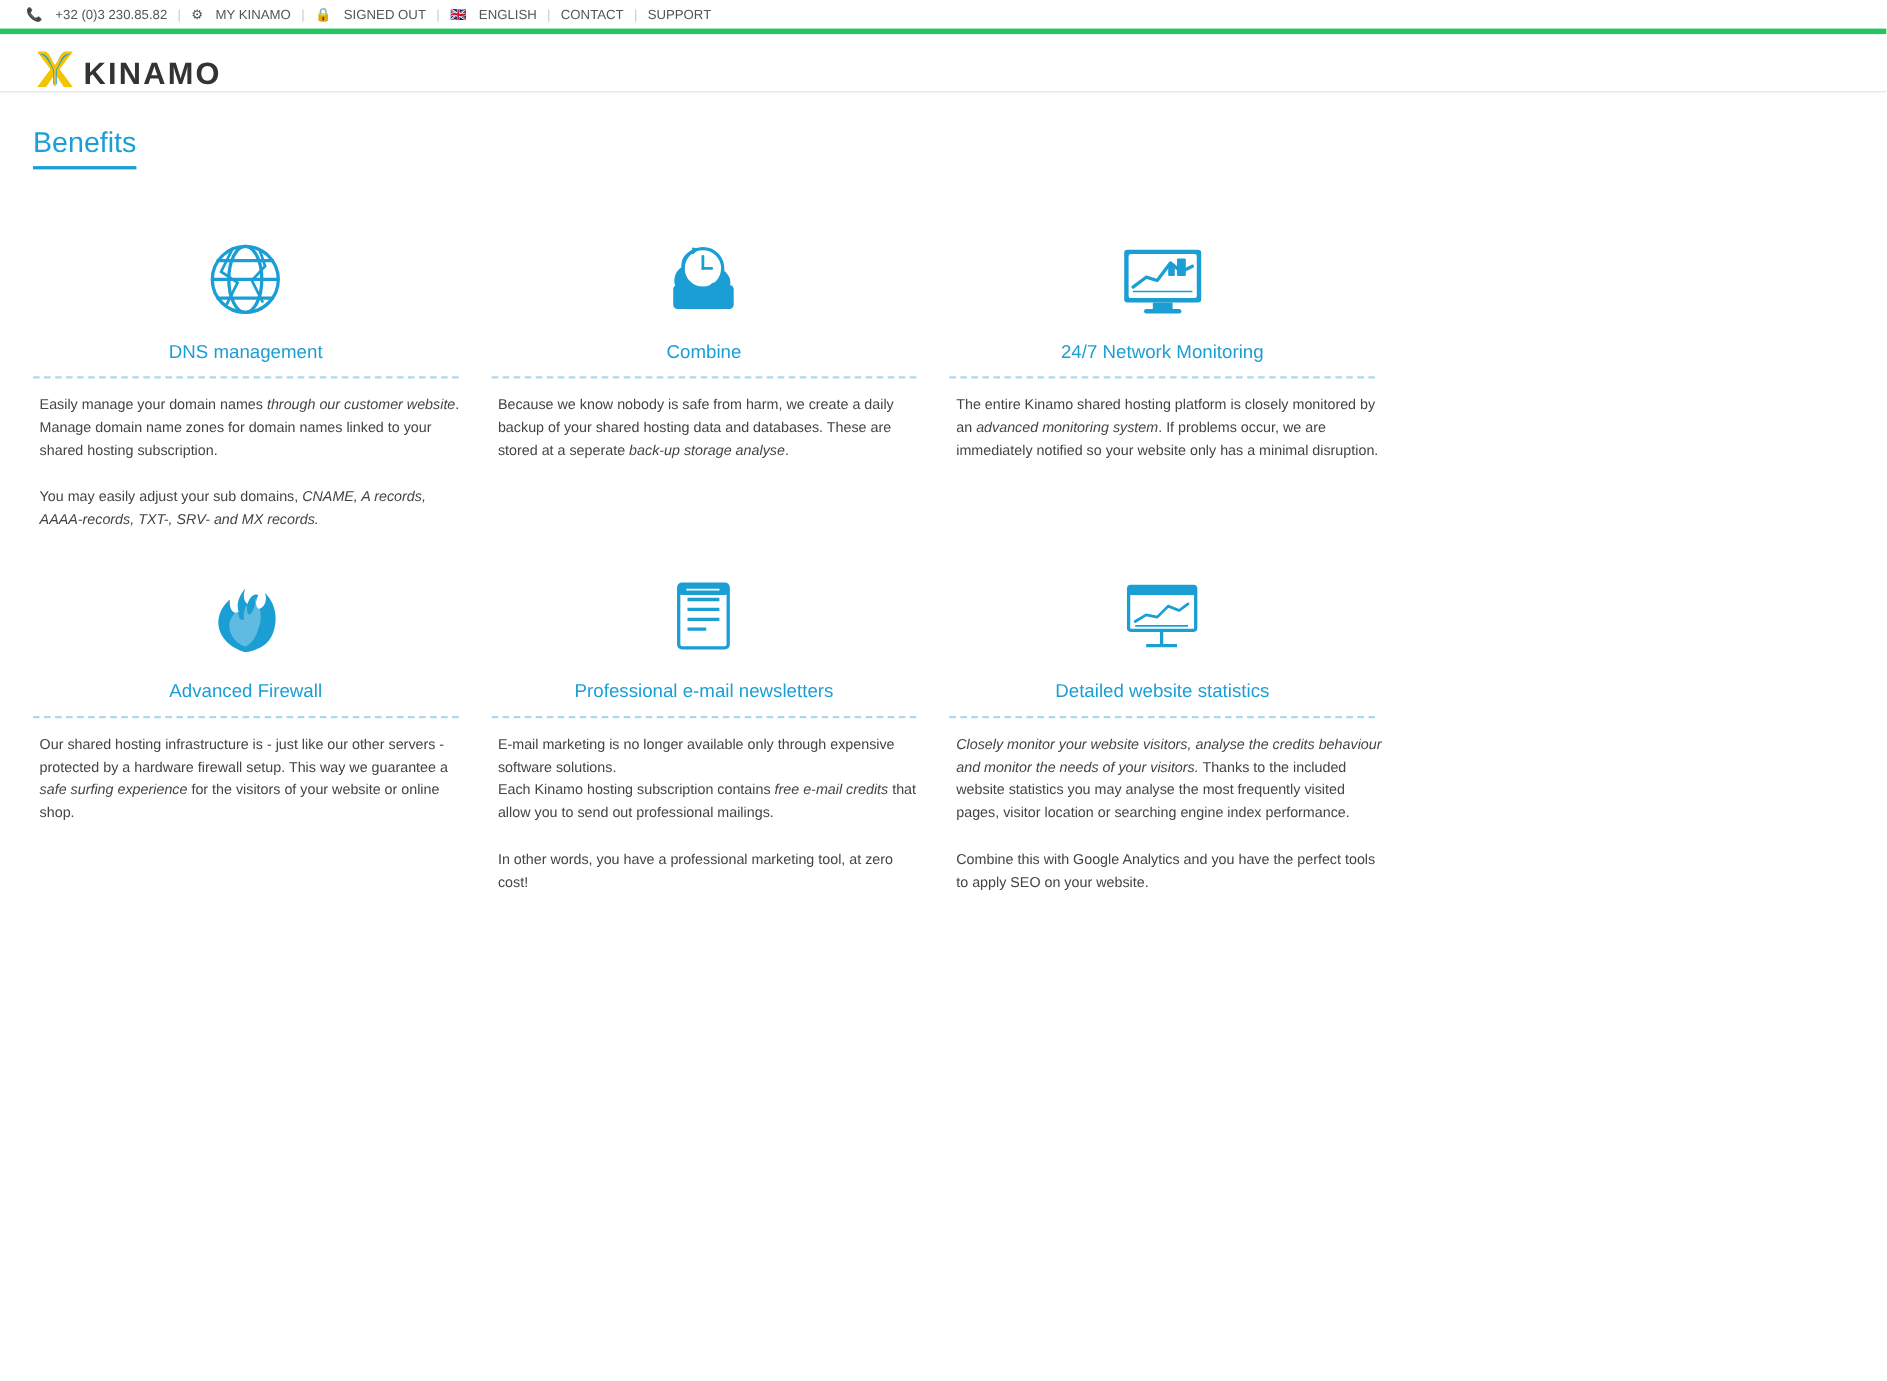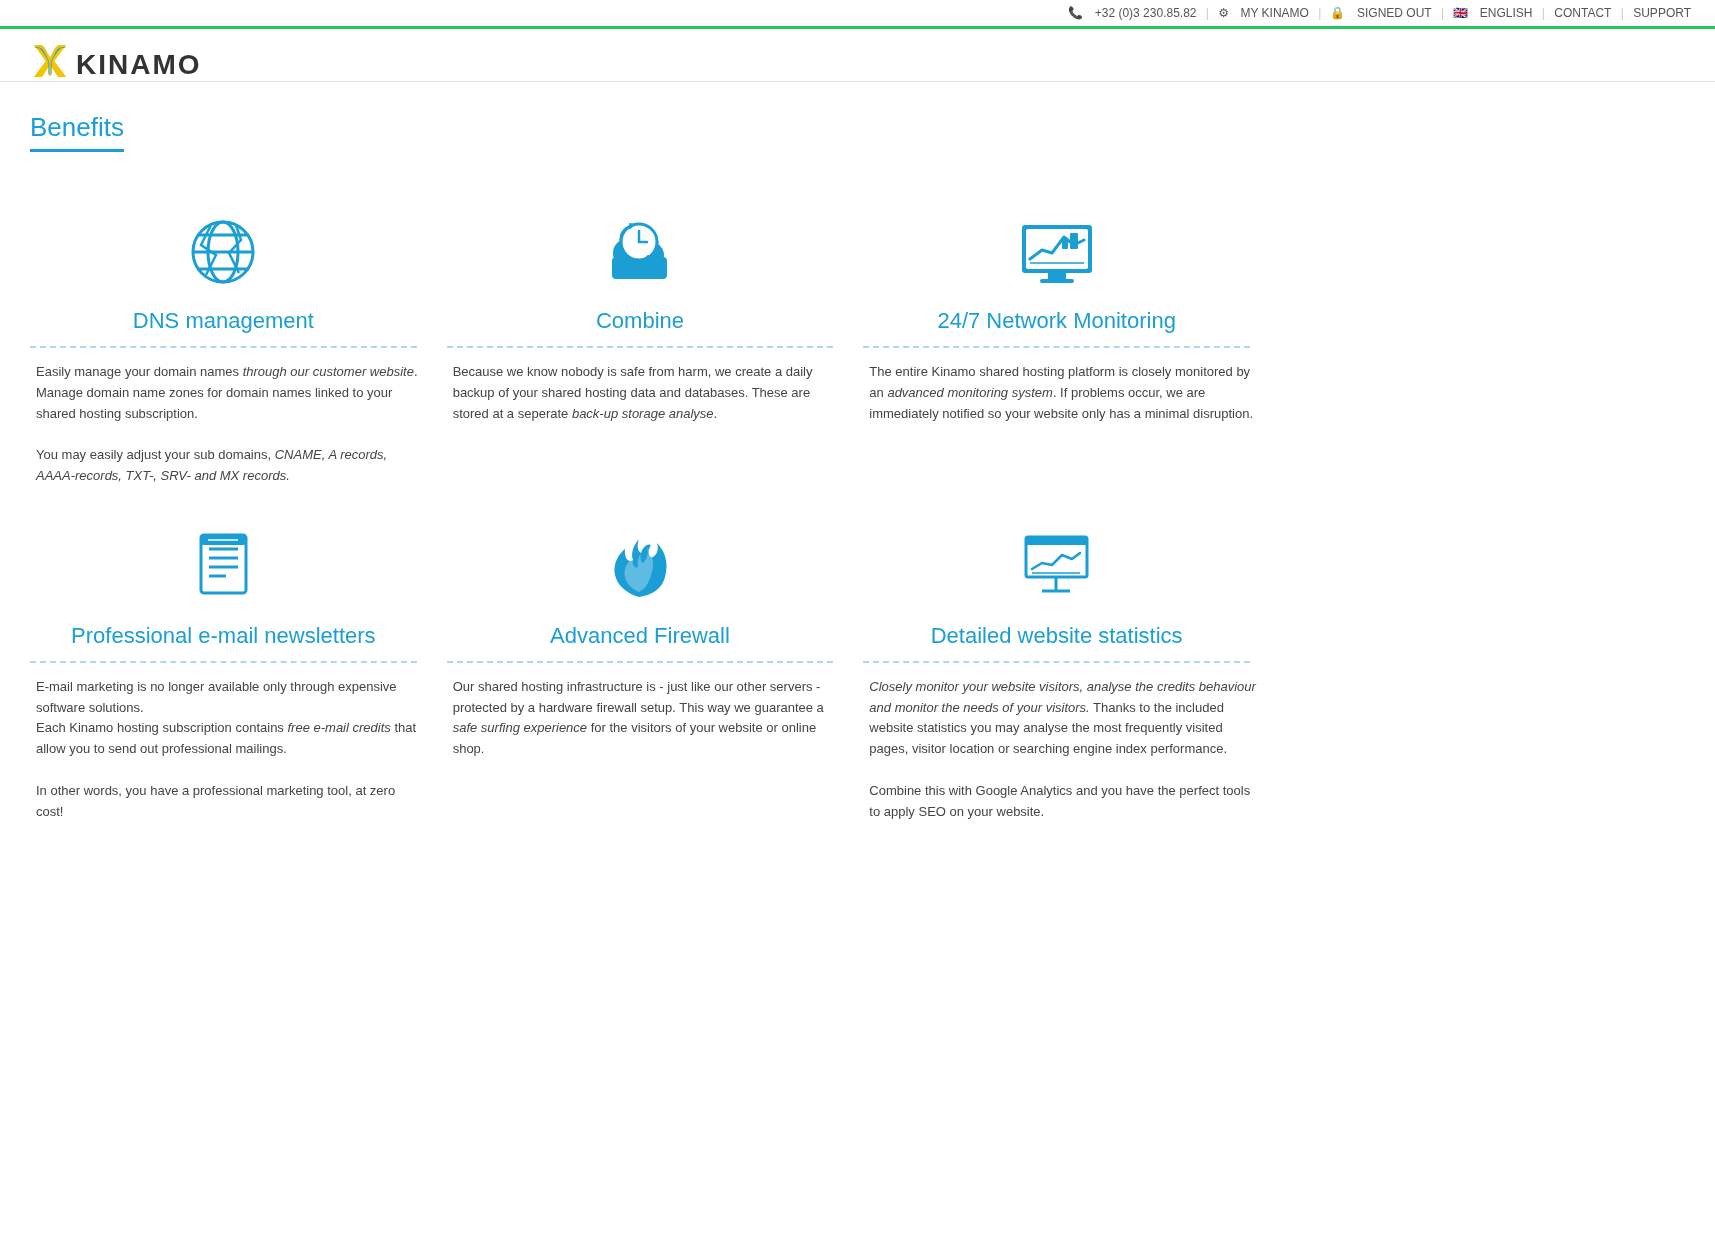--- a/index.html
+++ b/index.html
@@ -1,22 +1,21 @@
 <!DOCTYPE html>
 <html><head>
   <meta charset="utf-8">
   <style>
     * { margin: 0; padding: 0; box-sizing: border-box; }
     body { font-family: Arial, sans-serif; font-size: 14px; color: #333; background: #fff; }
 
     
     .top-bar {
       background: #fff;
-      border-bottom: 3px solid #22c55e;
-      text-align: right;
+      border-bottom: 5px solid #22c55e;
       padding: 6px 20px;
       font-size: 12px;
       color: #555;
     }
     .top-bar span { margin: 0 4px; }
     .top-bar .separator { color: #ccc; margin: 0 2px; }
 
     
     .header {
       display: flex;
@@ -94,21 +93,21 @@
     .benefit-icon {
       width: 90px;
       height: 80px;
       margin-bottom: 16px;
       display: flex;
       align-items: center;
       justify-content: center;
     }
 
     .benefit-title {
-      font-size: 22px;
+      font-size: 17px;
       color: #1a9ed4;
       margin-bottom: 12px;
       text-align: center;
     }
 
     .benefit-divider {
       width: 100%;
       border: none;
       border-top: 2px dashed #b0d8ec;
       margin-bottom: 14px;
@@ -238,20 +237,35 @@
       <hr class="benefit-divider">
       <div class="benefit-desc">
         The entire Kinamo shared hosting platform is closely monitored by an <em>advanced monitoring system</em>. If problems occur, we are immediately notified so your website only has a minimal disruption.
       </div>
     </div>
 
     <div class="benefit-card">
       <div class="benefit-icon">
         <svg width="85" height="80" viewBox="0 0 85 80" xmlns="http://www.w3.org/2000/svg">
 
+          <path d="M42,70 C25,65 15,52 18,38 C20,28 28,22 28,22 C27,32 32,36 36,33 C34,28 35,20 42,12 C42,12 38,22 44,26 C46,20 50,16 54,18 C50,24 52,32 56,30 C60,28 62,22 60,16 C68,24 72,36 68,50 C65,62 55,68 42,70Z" fill="#1a9ed4"></path>
+          <path d="M42,65 C30,60 26,50 28,42 C30,36 34,32 36,33 C35,38 38,42 41,40 C40,36 41,30 44,26 C44,26 42,34 46,36 C50,32 52,26 50,20 C56,28 58,38 54,48 C52,56 48,62 42,65Z" fill="white" opacity="0.3"></path>
+        </svg>
+      </div>
+      <div class="benefit-title">Advanced Firewall</div>
+      <hr class="benefit-divider">
+      <div class="benefit-desc">
+        Our shared hosting infrastructure is - just like our other servers - protected by a hardware firewall setup. This way we guarantee a <em>safe surfing experience</em> for the visitors of your website or online shop.
+      </div>
+    </div>
+
+    <div class="benefit-card">
+      <div class="benefit-icon">
+        <svg width="85" height="80" viewBox="0 0 85 80" xmlns="http://www.w3.org/2000/svg">
+
           <rect x="20" y="8" width="45" height="58" rx="3" fill="none" stroke="#1a9ed4" stroke-width="3"></rect>
 
           <line x1="28" y1="22" x2="57" y2="22" stroke="#1a9ed4" stroke-width="3"></line>
           <line x1="28" y1="31" x2="57" y2="31" stroke="#1a9ed4" stroke-width="3"></line>
           <line x1="28" y1="40" x2="57" y2="40" stroke="#1a9ed4" stroke-width="3"></line>
           <line x1="28" y1="49" x2="45" y2="49" stroke="#1a9ed4" stroke-width="3"></line>
 
           <rect x="20" y="8" width="45" height="10" rx="3" fill="#1a9ed4"></rect>
 
           <line x1="27" y1="13" x2="57" y2="13" stroke="white" stroke-width="1.5"></line>
@@ -263,35 +277,20 @@
         E-mail marketing is no longer available only through expensive software solutions.<br>
         Each Kinamo hosting subscription contains <em>free e-mail credits</em> that allow you to send out professional mailings.<br><br>
         In other words, you have a professional marketing tool, at zero cost!
       </div>
     </div>
 
     <div class="benefit-card">
       <div class="benefit-icon">
         <svg width="85" height="80" viewBox="0 0 85 80" xmlns="http://www.w3.org/2000/svg">
 
-          <path d="M42,70 C25,65 15,52 18,38 C20,28 28,22 28,22 C27,32 32,36 36,33 C34,28 35,20 42,12 C42,12 38,22 44,26 C46,20 50,16 54,18 C50,24 52,32 56,30 C60,28 62,22 60,16 C68,24 72,36 68,50 C65,62 55,68 42,70Z" fill="#1a9ed4"></path>
-          <path d="M42,65 C30,60 26,50 28,42 C30,36 34,32 36,33 C35,38 38,42 41,40 C40,36 41,30 44,26 C44,26 42,34 46,36 C50,32 52,26 50,20 C56,28 58,38 54,48 C52,56 48,62 42,65Z" fill="white" opacity="0.3"></path>
-        </svg>
-      </div>
-      <div class="benefit-title">Advanced Firewall</div>
-      <hr class="benefit-divider">
-      <div class="benefit-desc">
-        Our shared hosting infrastructure is - just like our other servers - protected by a hardware firewall setup. This way we guarantee a <em>safe surfing experience</em> for the visitors of your website or online shop.
-      </div>
-    </div>
-
-    <div class="benefit-card">
-      <div class="benefit-icon">
-        <svg width="85" height="80" viewBox="0 0 85 80" xmlns="http://www.w3.org/2000/svg">
-
           <rect x="12" y="10" width="61" height="40" rx="2" fill="none" stroke="#1a9ed4" stroke-width="3"></rect>
           <rect x="12" y="10" width="61" height="8" fill="#1a9ed4"></rect>
 
           <polyline points="18,42 28,36 38,38 48,28 58,32 66,26" fill="none" stroke="#1a9ed4" stroke-width="2.5" stroke-linecap="round" stroke-linejoin="round"></polyline>
 
           <line x1="18" y1="46" x2="66" y2="46" stroke="#1a9ed4" stroke-width="1.5"></line>
 
           <line x1="42" y1="50" x2="42" y2="64" stroke="#1a9ed4" stroke-width="3"></line>
 
           <line x1="28" y1="64" x2="42" y2="64" stroke="#1a9ed4" stroke-width="3"></line>

